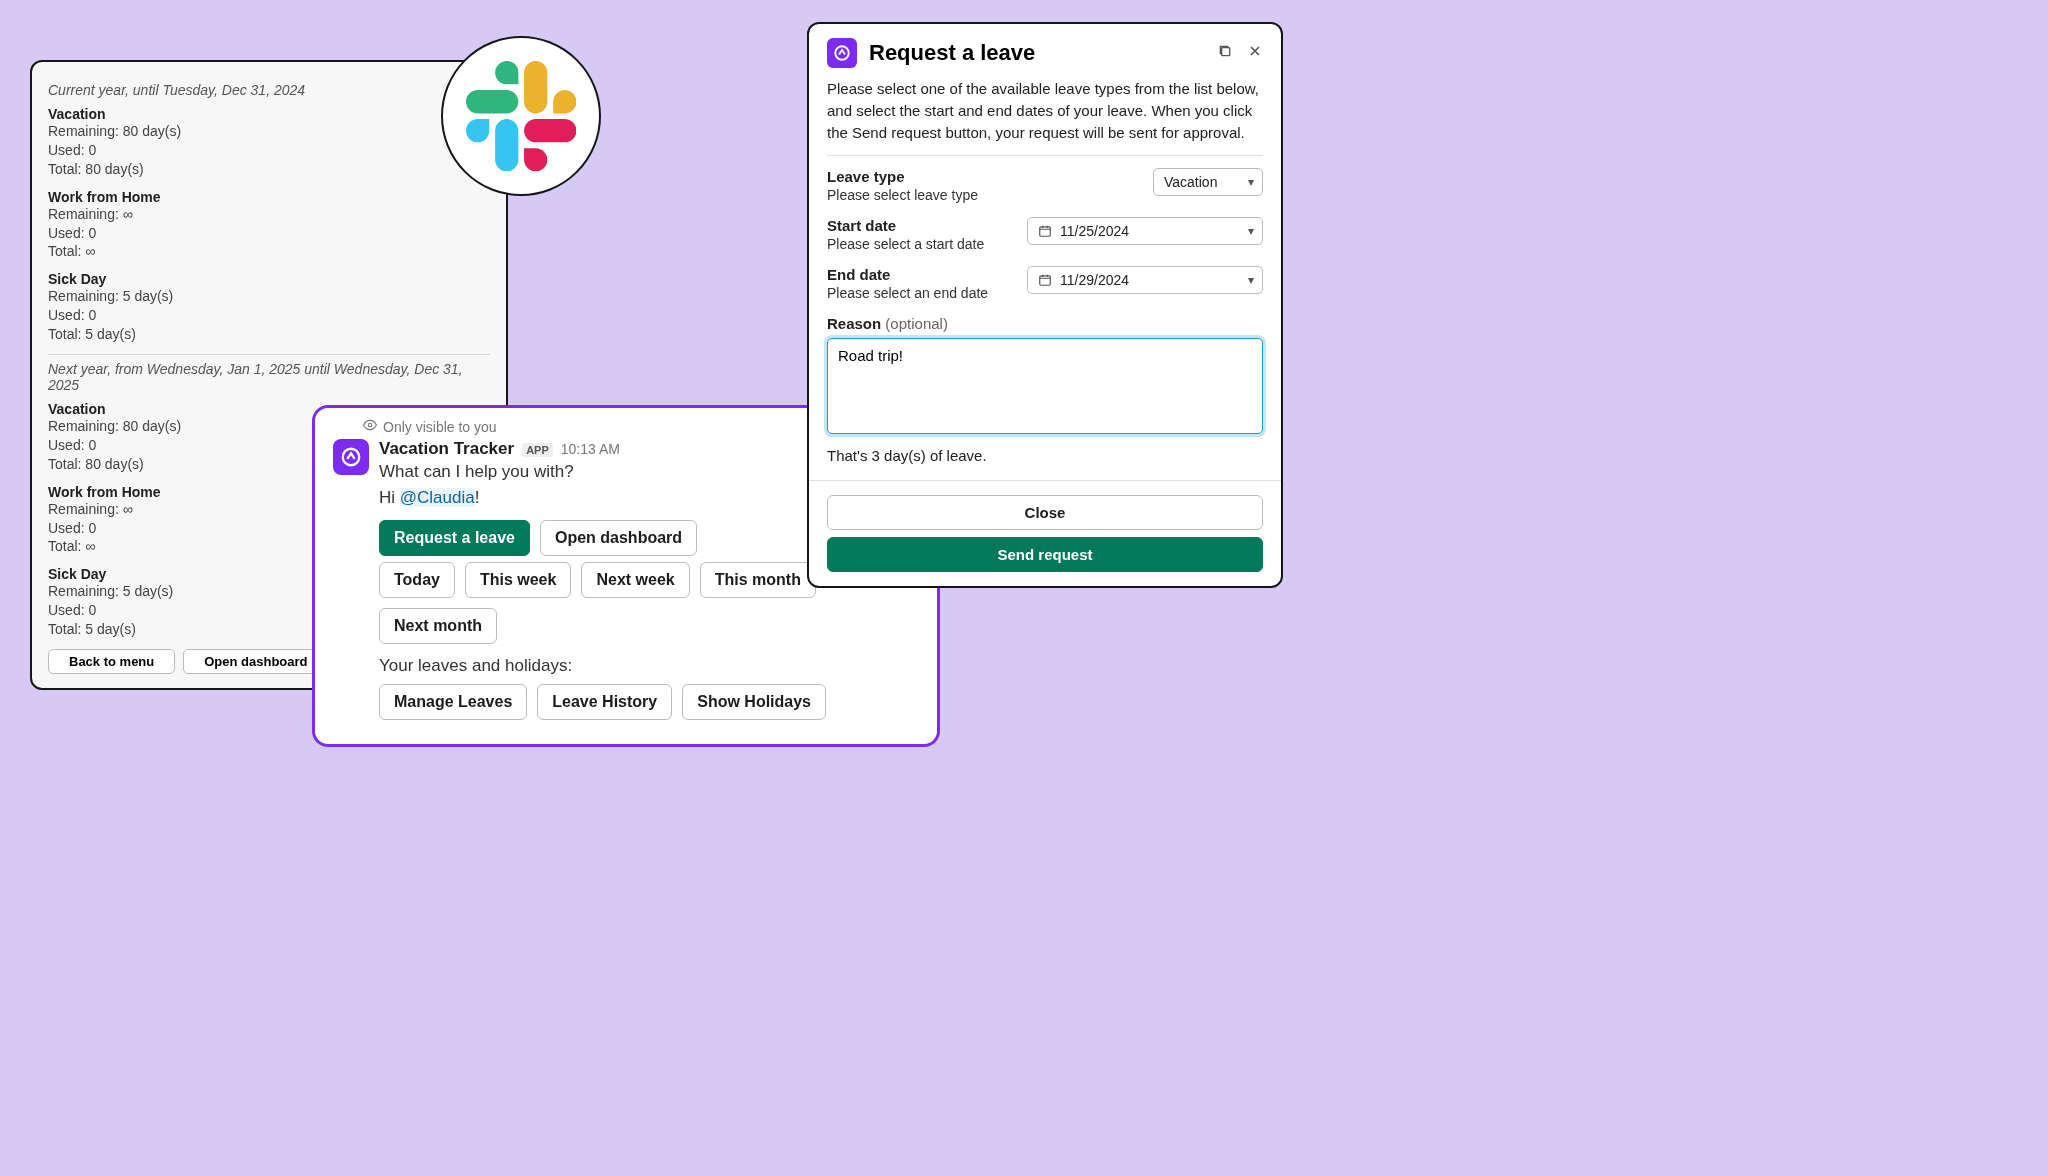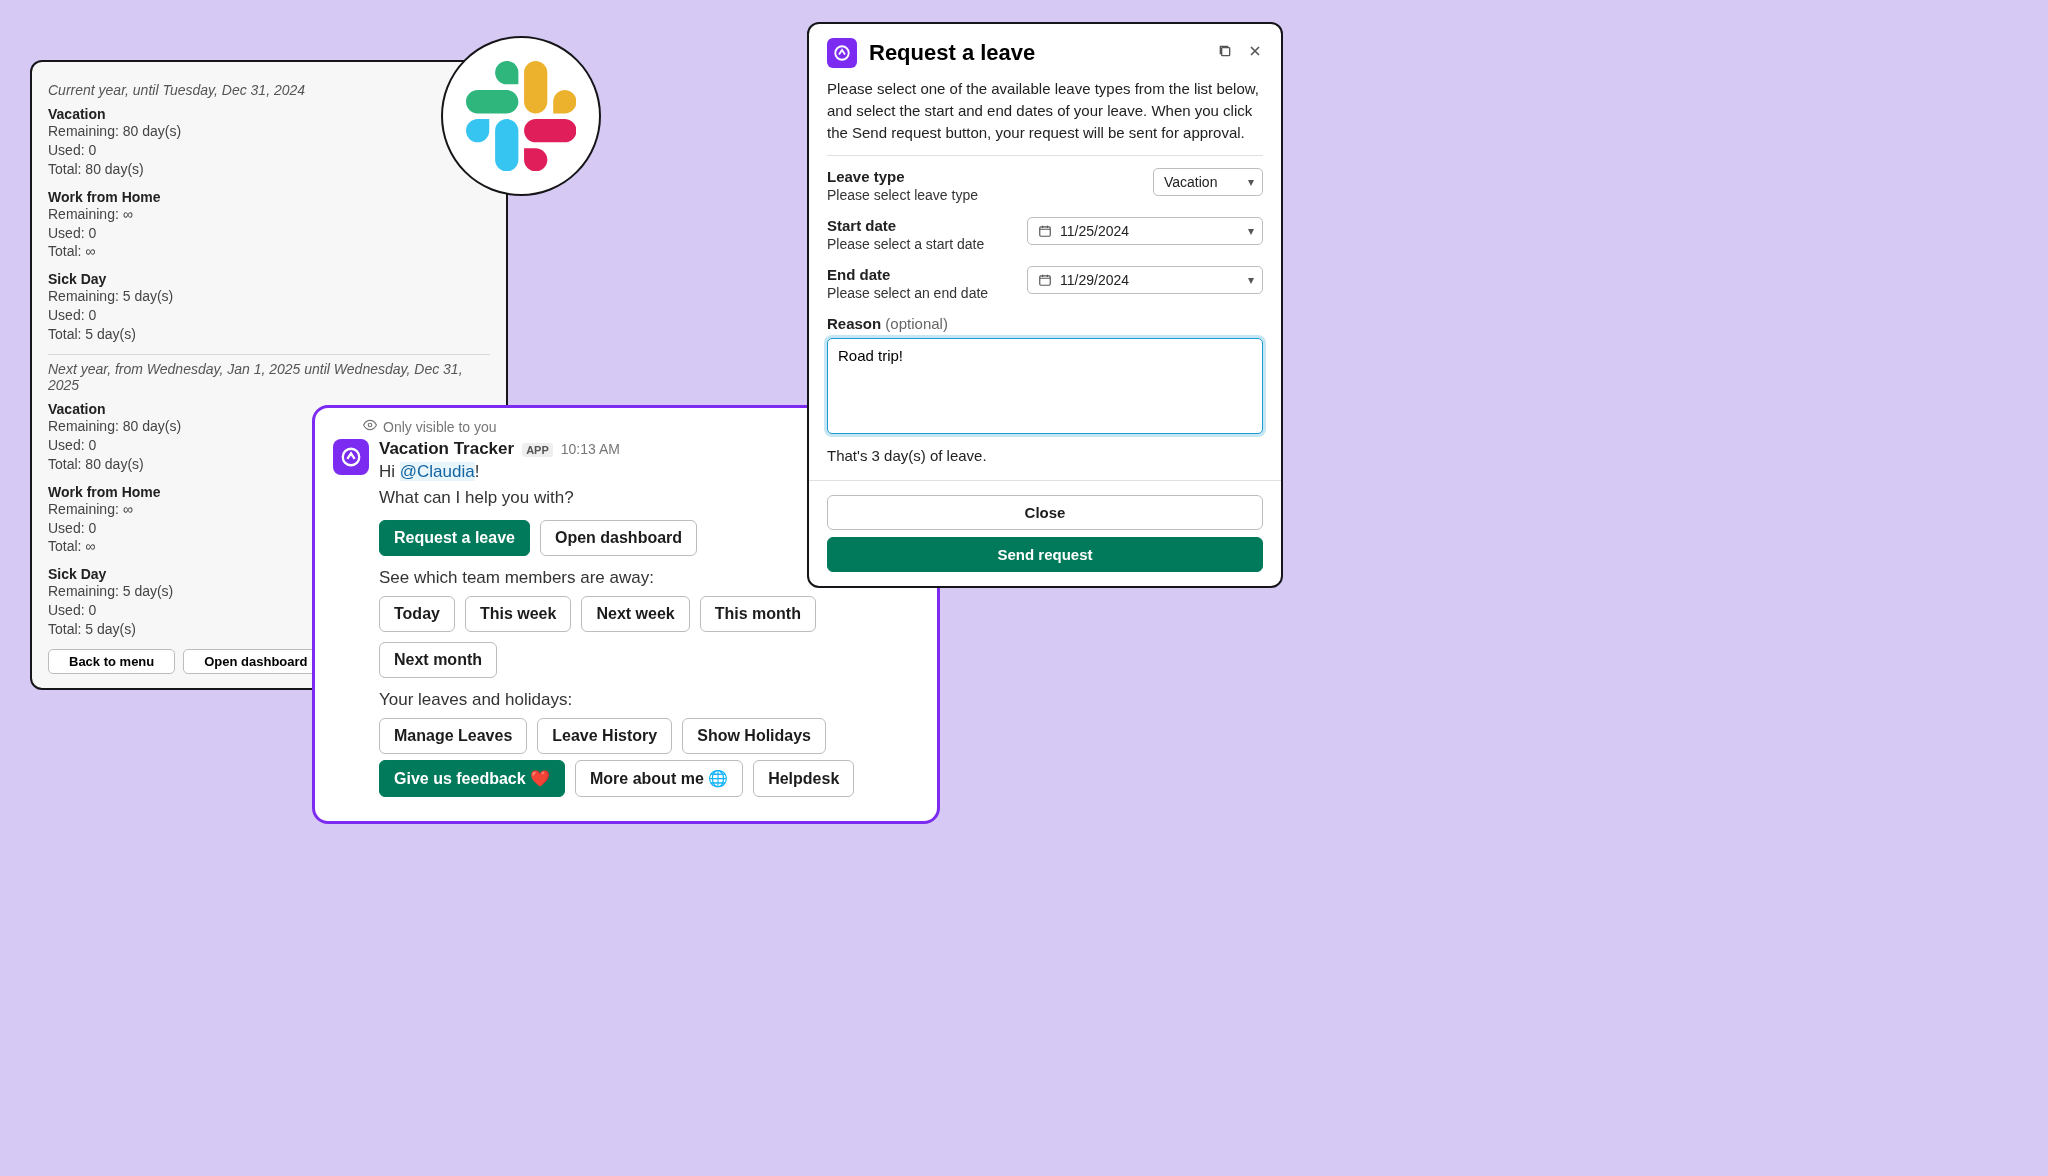--- a/index.html
+++ b/index.html
@@ -326,51 +326,45 @@
           <circle cx="12" cy="12" r="9"></circle>
           <path d="M8 14 L12 8 L16 14"></path>
         </svg>
     </div>
     <div class="bot-content">
       <div class="bot-header">
         <span class="bot-name">Vacation Tracker</span>
         <span class="app-tag">APP</span>
         <span class="bot-time">10:13 AM</span>
       </div>
+      <div class="bot-line">What can I help you with?</div>
       <div class="bot-line">
         <span>Hi </span><span class="mention">@Claudia</span><span>!</span>
       </div>
-      <div class="bot-line">What can I help you with?</div>
 
       <div class="btn-row" style="margin-top:10px;">
         <button class="btn btn-green">Request a leave</button>
         <button class="btn">Open dashboard</button>
       </div>
 
-      <div class="section-label">See which team members are away:</div>
       <div class="btn-row">
         <button class="btn">Today</button>
         <button class="btn">This week</button>
         <button class="btn">Next week</button>
         <button class="btn">This month</button>
         <button class="btn">Next month</button>
       </div>
 
       <div class="section-label">Your leaves and holidays:</div>
       <div class="btn-row">
         <button class="btn">Manage Leaves</button>
         <button class="btn">Leave History</button>
         <button class="btn">Show Holidays</button>
       </div>
 
-      <div class="btn-row">
-        <button class="btn btn-green">Give us feedback ❤️</button>
-        <button class="btn">More about me 🌐</button>
-        <button class="btn">Helpdesk</button>
-      </div>
     </div>
   </div>
 </div>
 
 <div class="modal-panel">
   <div class="modal-header">
     <div class="modal-app-icon">
       <svg width="18" height="18" viewBox="0 0 24 24" fill="none" stroke="#fff" stroke-width="2.5">
           <circle cx="12" cy="12" r="9"></circle>
           <path d="M8 14 L12 8 L16 14"></path>

